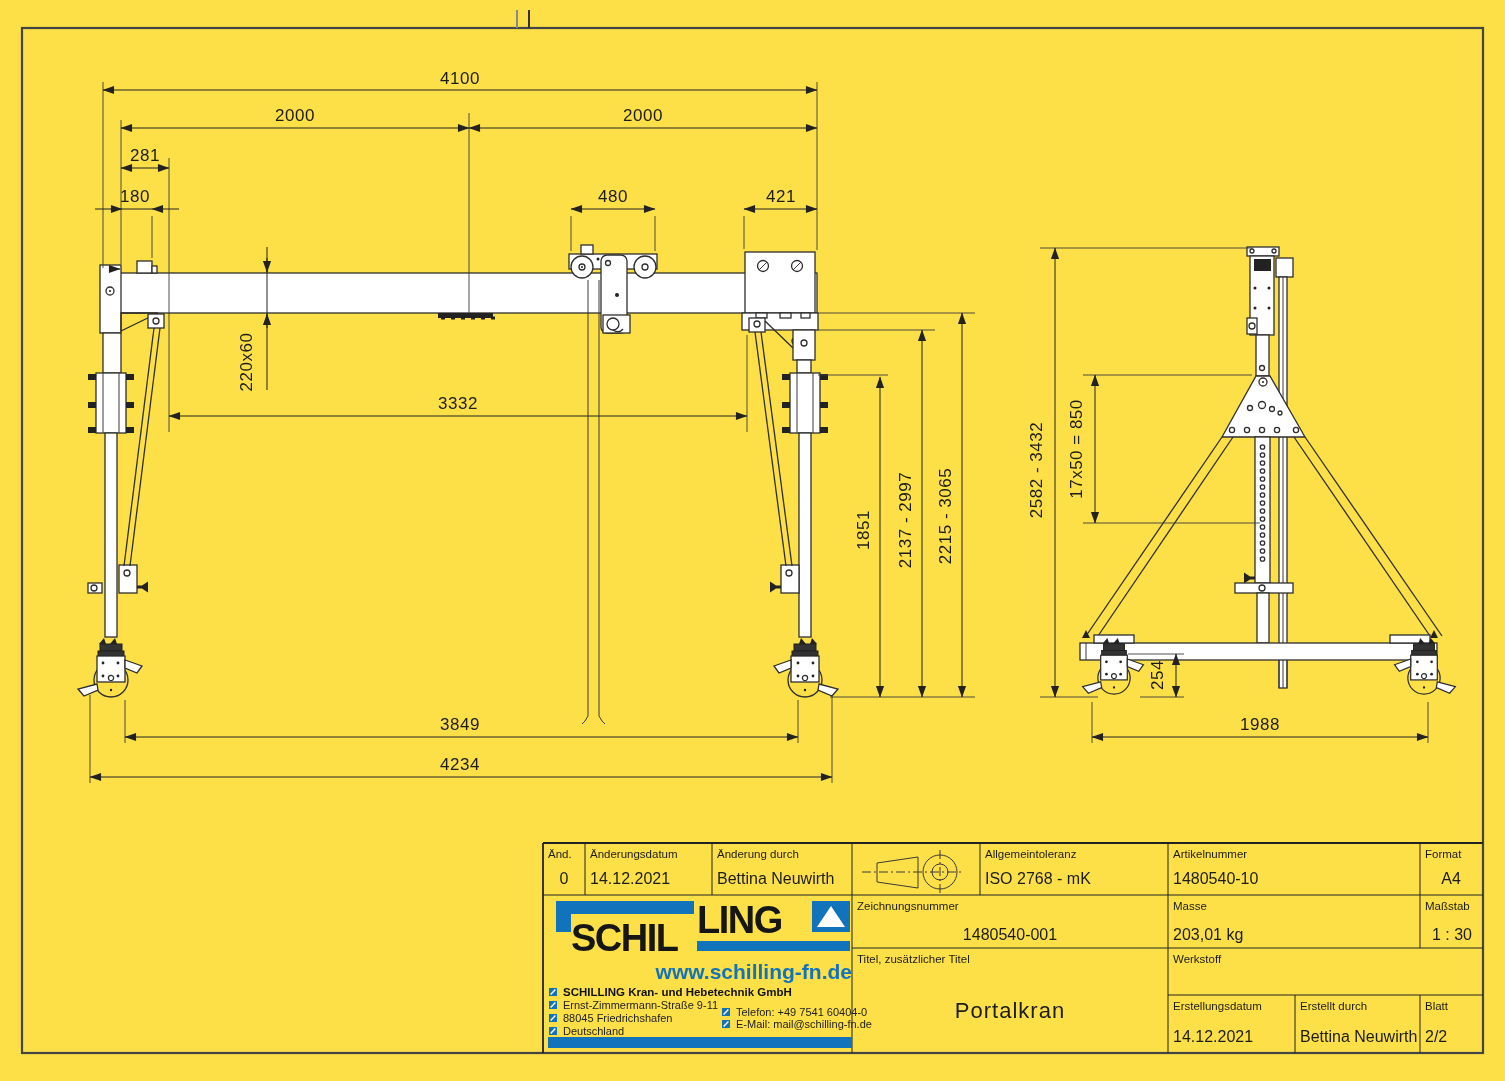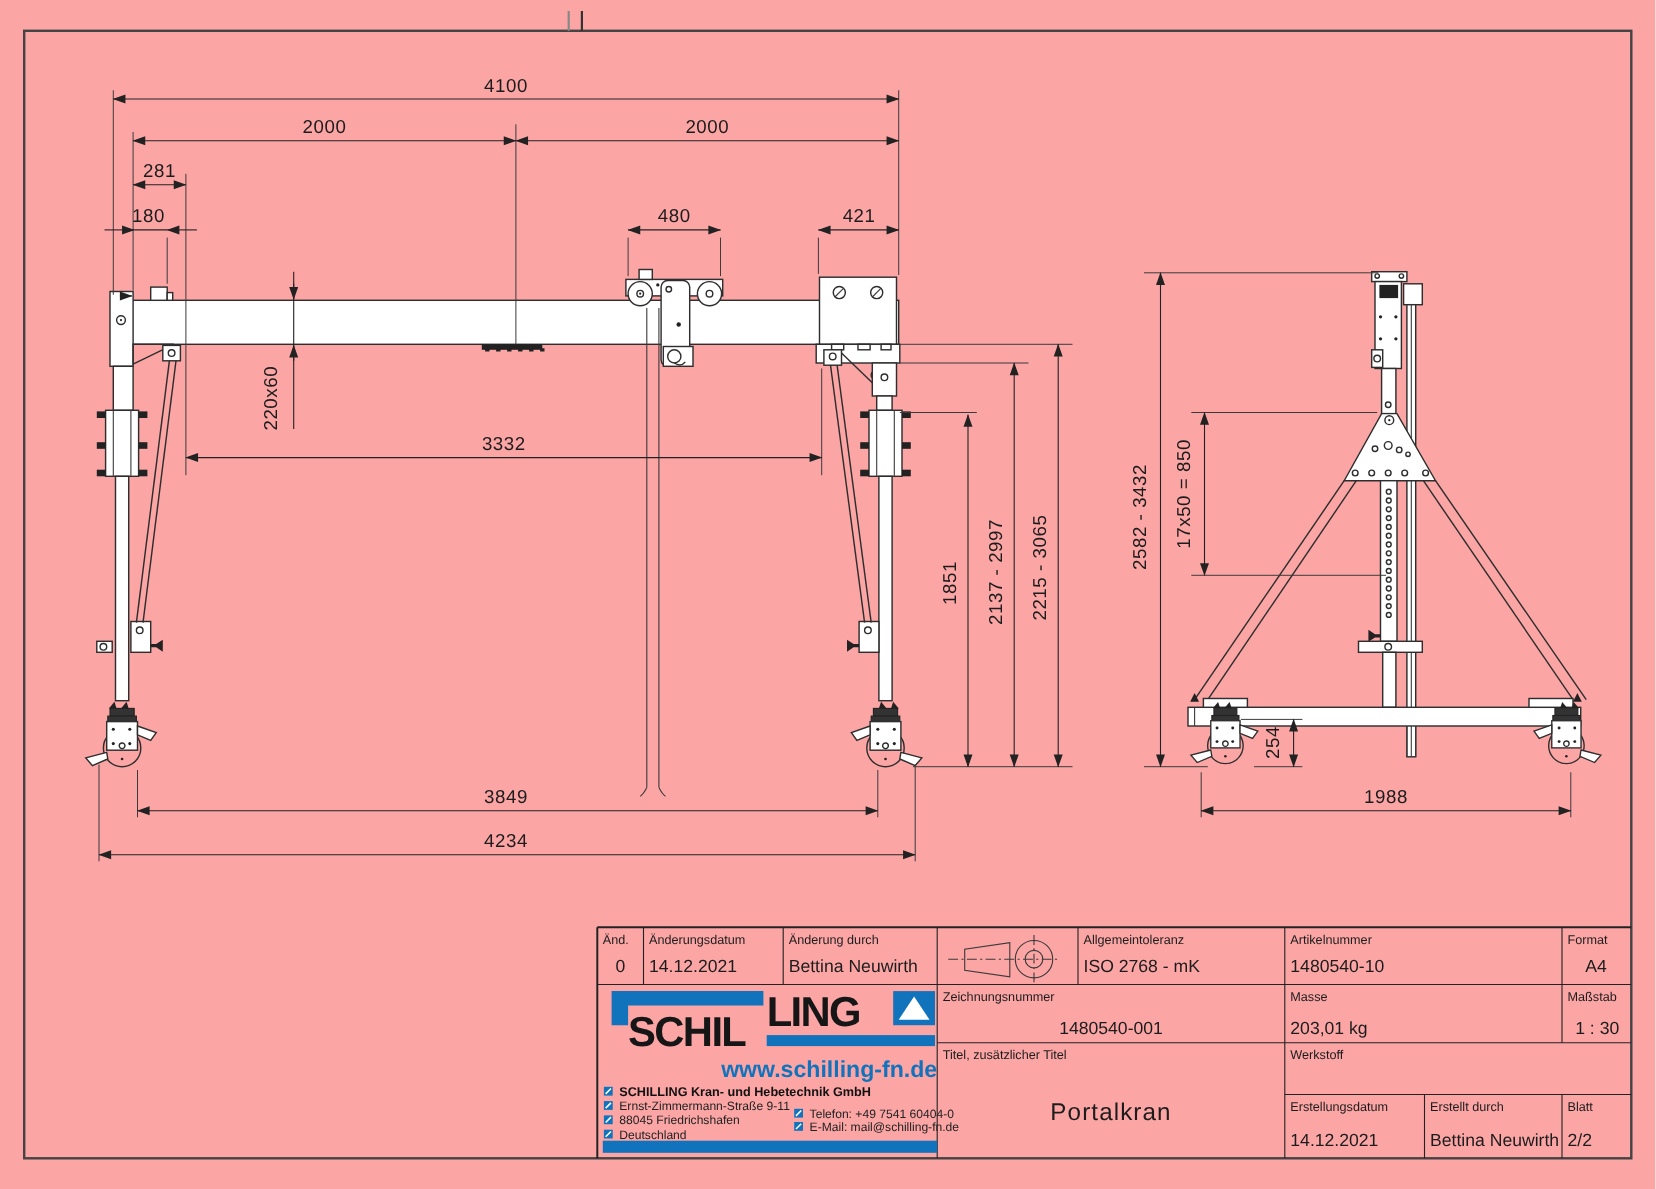--- a/index.html
+++ b/index.html
@@ -1,16 +1,16 @@
 <!DOCTYPE html>
 <html><head>
 <meta charset="utf-8">
 <style>
   html,body{margin:0;padding:0;background:#fff;}
-  .sheet{width:1505px;height:1081px;position:relative;background:#fca5a5;}
+  .sheet{width:1505px;height:1081px;position:relative;background:#fde047;}
   svg{display:block;}
   
   .g   {stroke:#2e2e2e;stroke-width:1.3;fill:none;}
   .gf  {stroke:#2e2e2e;stroke-width:1.3;fill:#fff;}
   .thin{stroke:#3a3a3a;stroke-width:1;fill:none;}
   .ext {stroke:#3a3a3a;stroke-width:0.9;fill:none;}
   .dl  {stroke:#222;stroke-width:1;fill:none;}
   .frame{stroke:#444;stroke-width:2.2;fill:none;}
   .tbl {stroke:#222;stroke-width:1;fill:none;}
   .tblb{stroke:#222;stroke-width:1.8;fill:none;}

